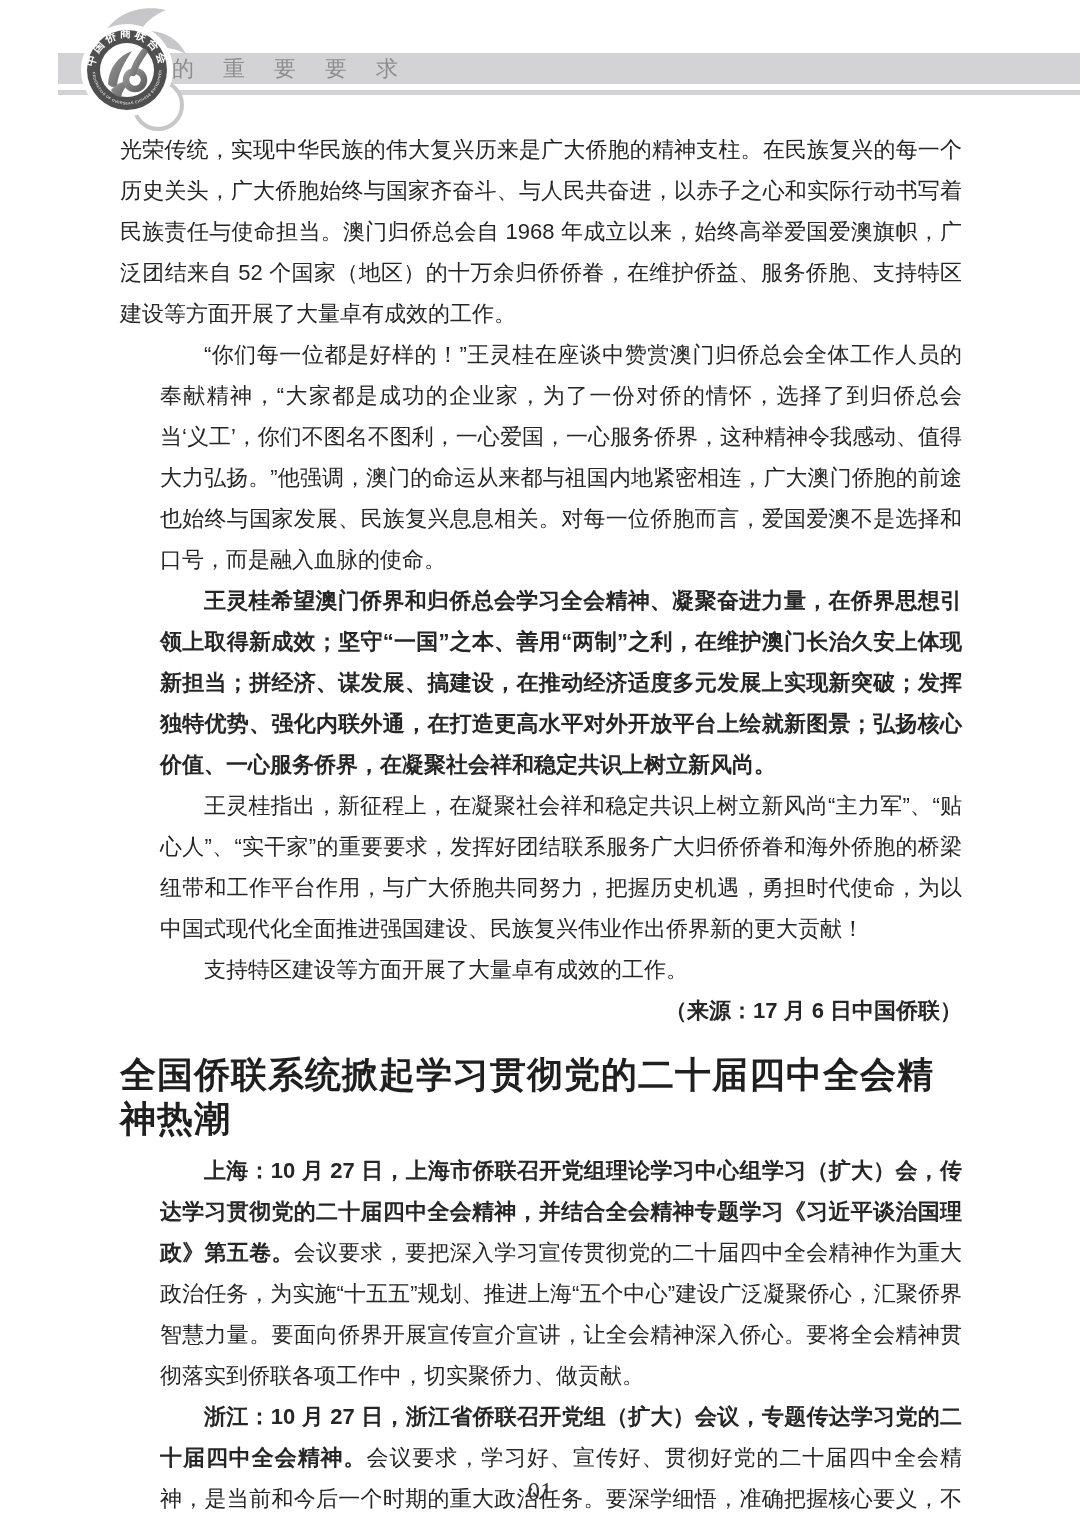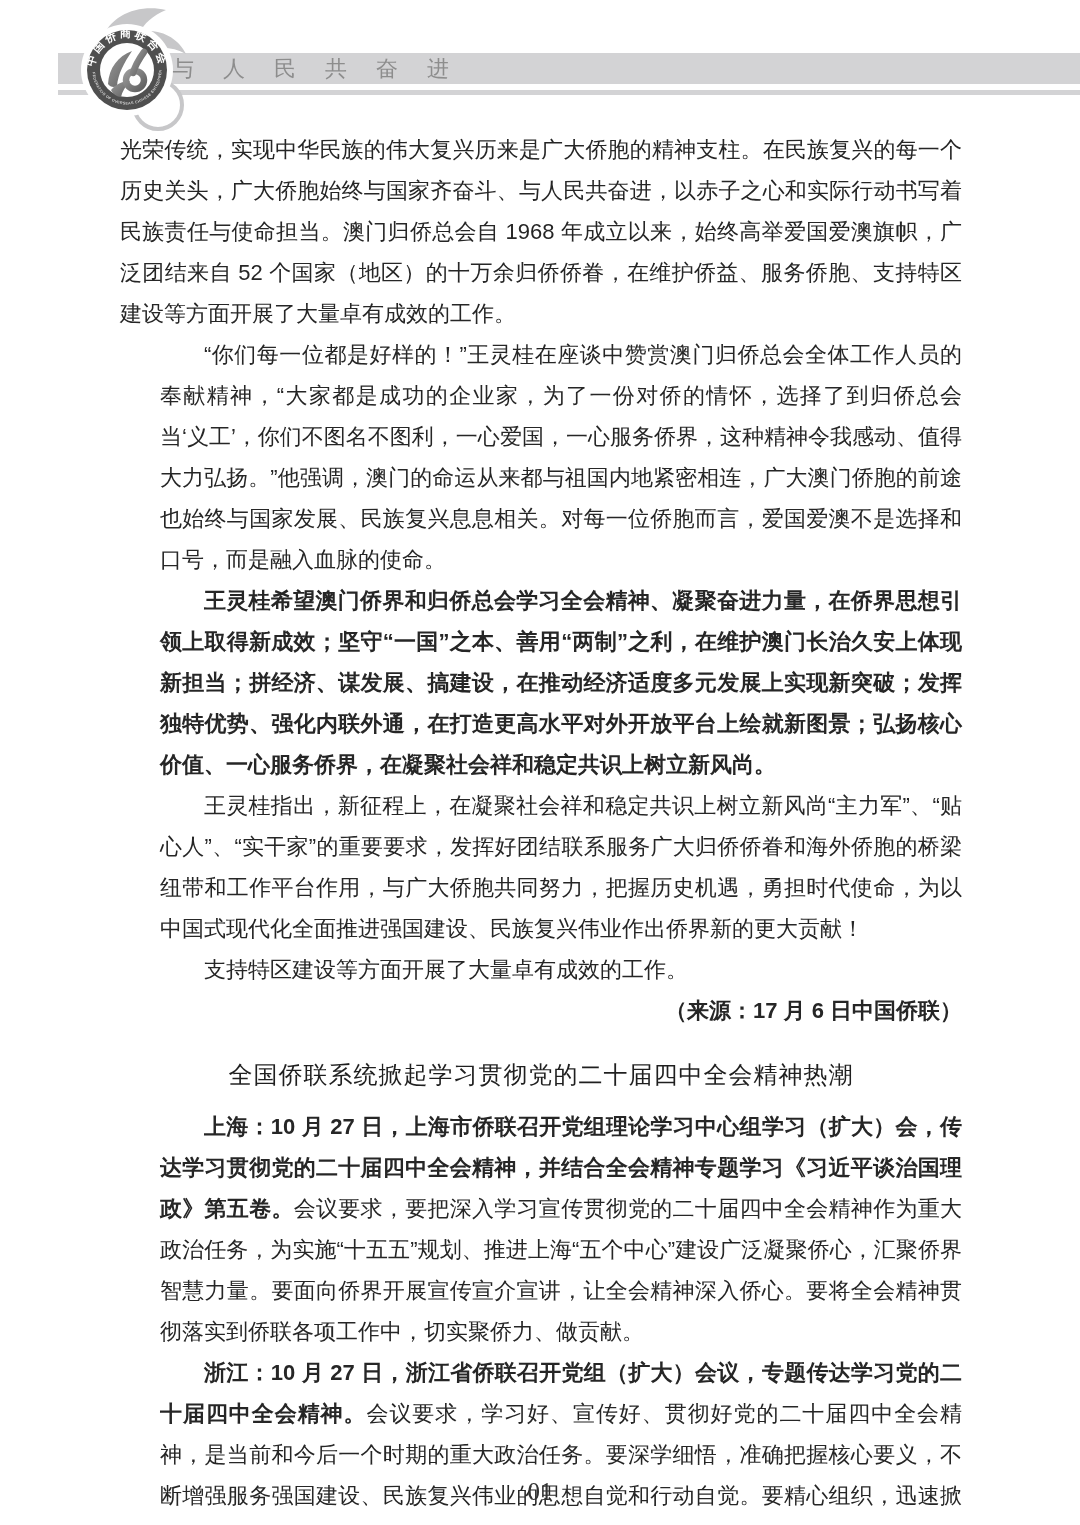--- a/index.html
+++ b/index.html
@@ -47,24 +47,24 @@
     color:#262626;
     text-align:justify;
   }
   .main p { text-align:justify; }
   .indent { text-indent:2em;margin-left:40px; }
   .bold-par { font-weight:700; }
   .lead-bold { font-weight:700; }
   .source-line { overflow:hidden; }
   .source-ref { float:right; font-weight:700; }
   .article-title {
-    font-weight:400;
-    font-size:24px;
+    font-weight:700;
+    font-size:36px;
     line-height:44px;
-    text-align:center;
+    text-align:left;
     letter-spacing:1px;
     color:#1f1f1f;
     margin:22px 0 9px 0;
     text-indent:0;
   }
   
   .footer {
     position:absolute;
     left:0; right:0; top:1478px;
     text-align:center;
@@ -72,21 +72,21 @@
     font-size:25px;
     color:#333333;
   }
 </style>
 </head>
 <body>
 
 <div class="page">
 
   <div class="banner-bar">
-    <div class="banner-title">与人民共奋进</div>
+    <div class="banner-title">的重要要求</div>
   </div>
   <div class="banner-line"></div>
 
   <div class="logo-wrap">
     <svg width="160" height="150" viewBox="0 0 160 150">
       <defs>
         <linearGradient id="flg" x1="0" y1="0" x2="1" y2="1">
           <stop offset="0" stop-color="#9a9a9a"></stop>
           <stop offset="1" stop-color="#5f5f5f"></stop>
         </linearGradient>

